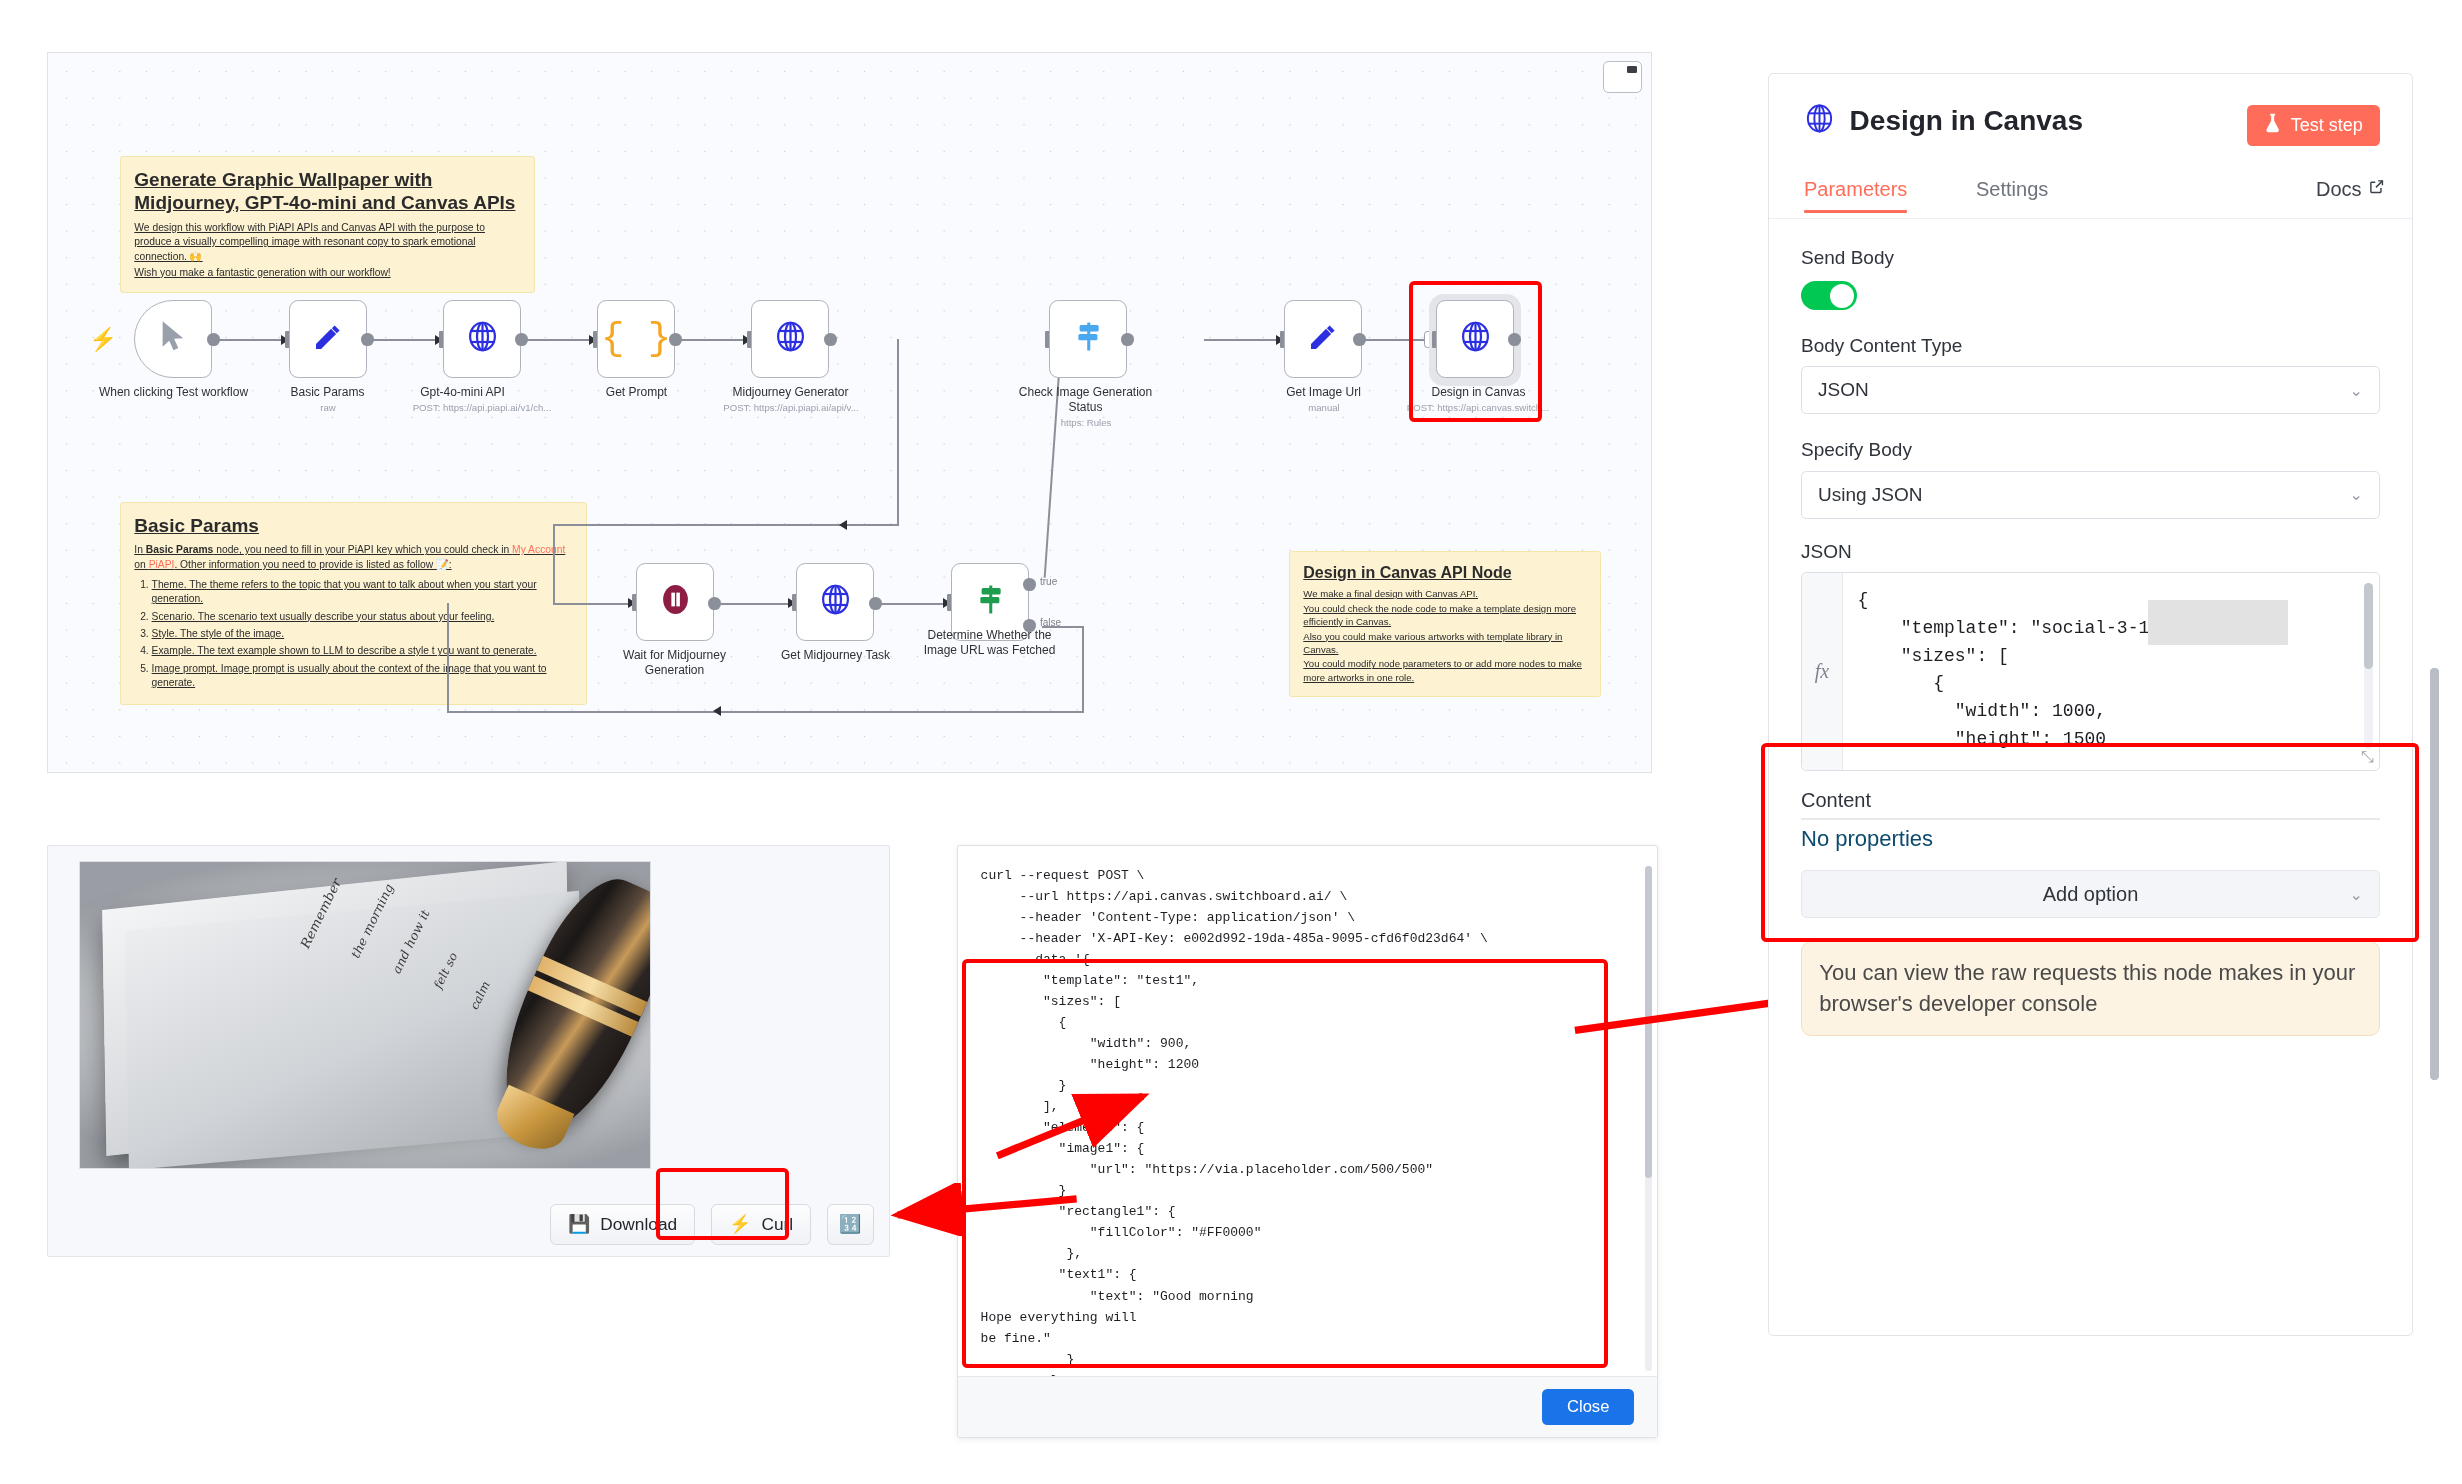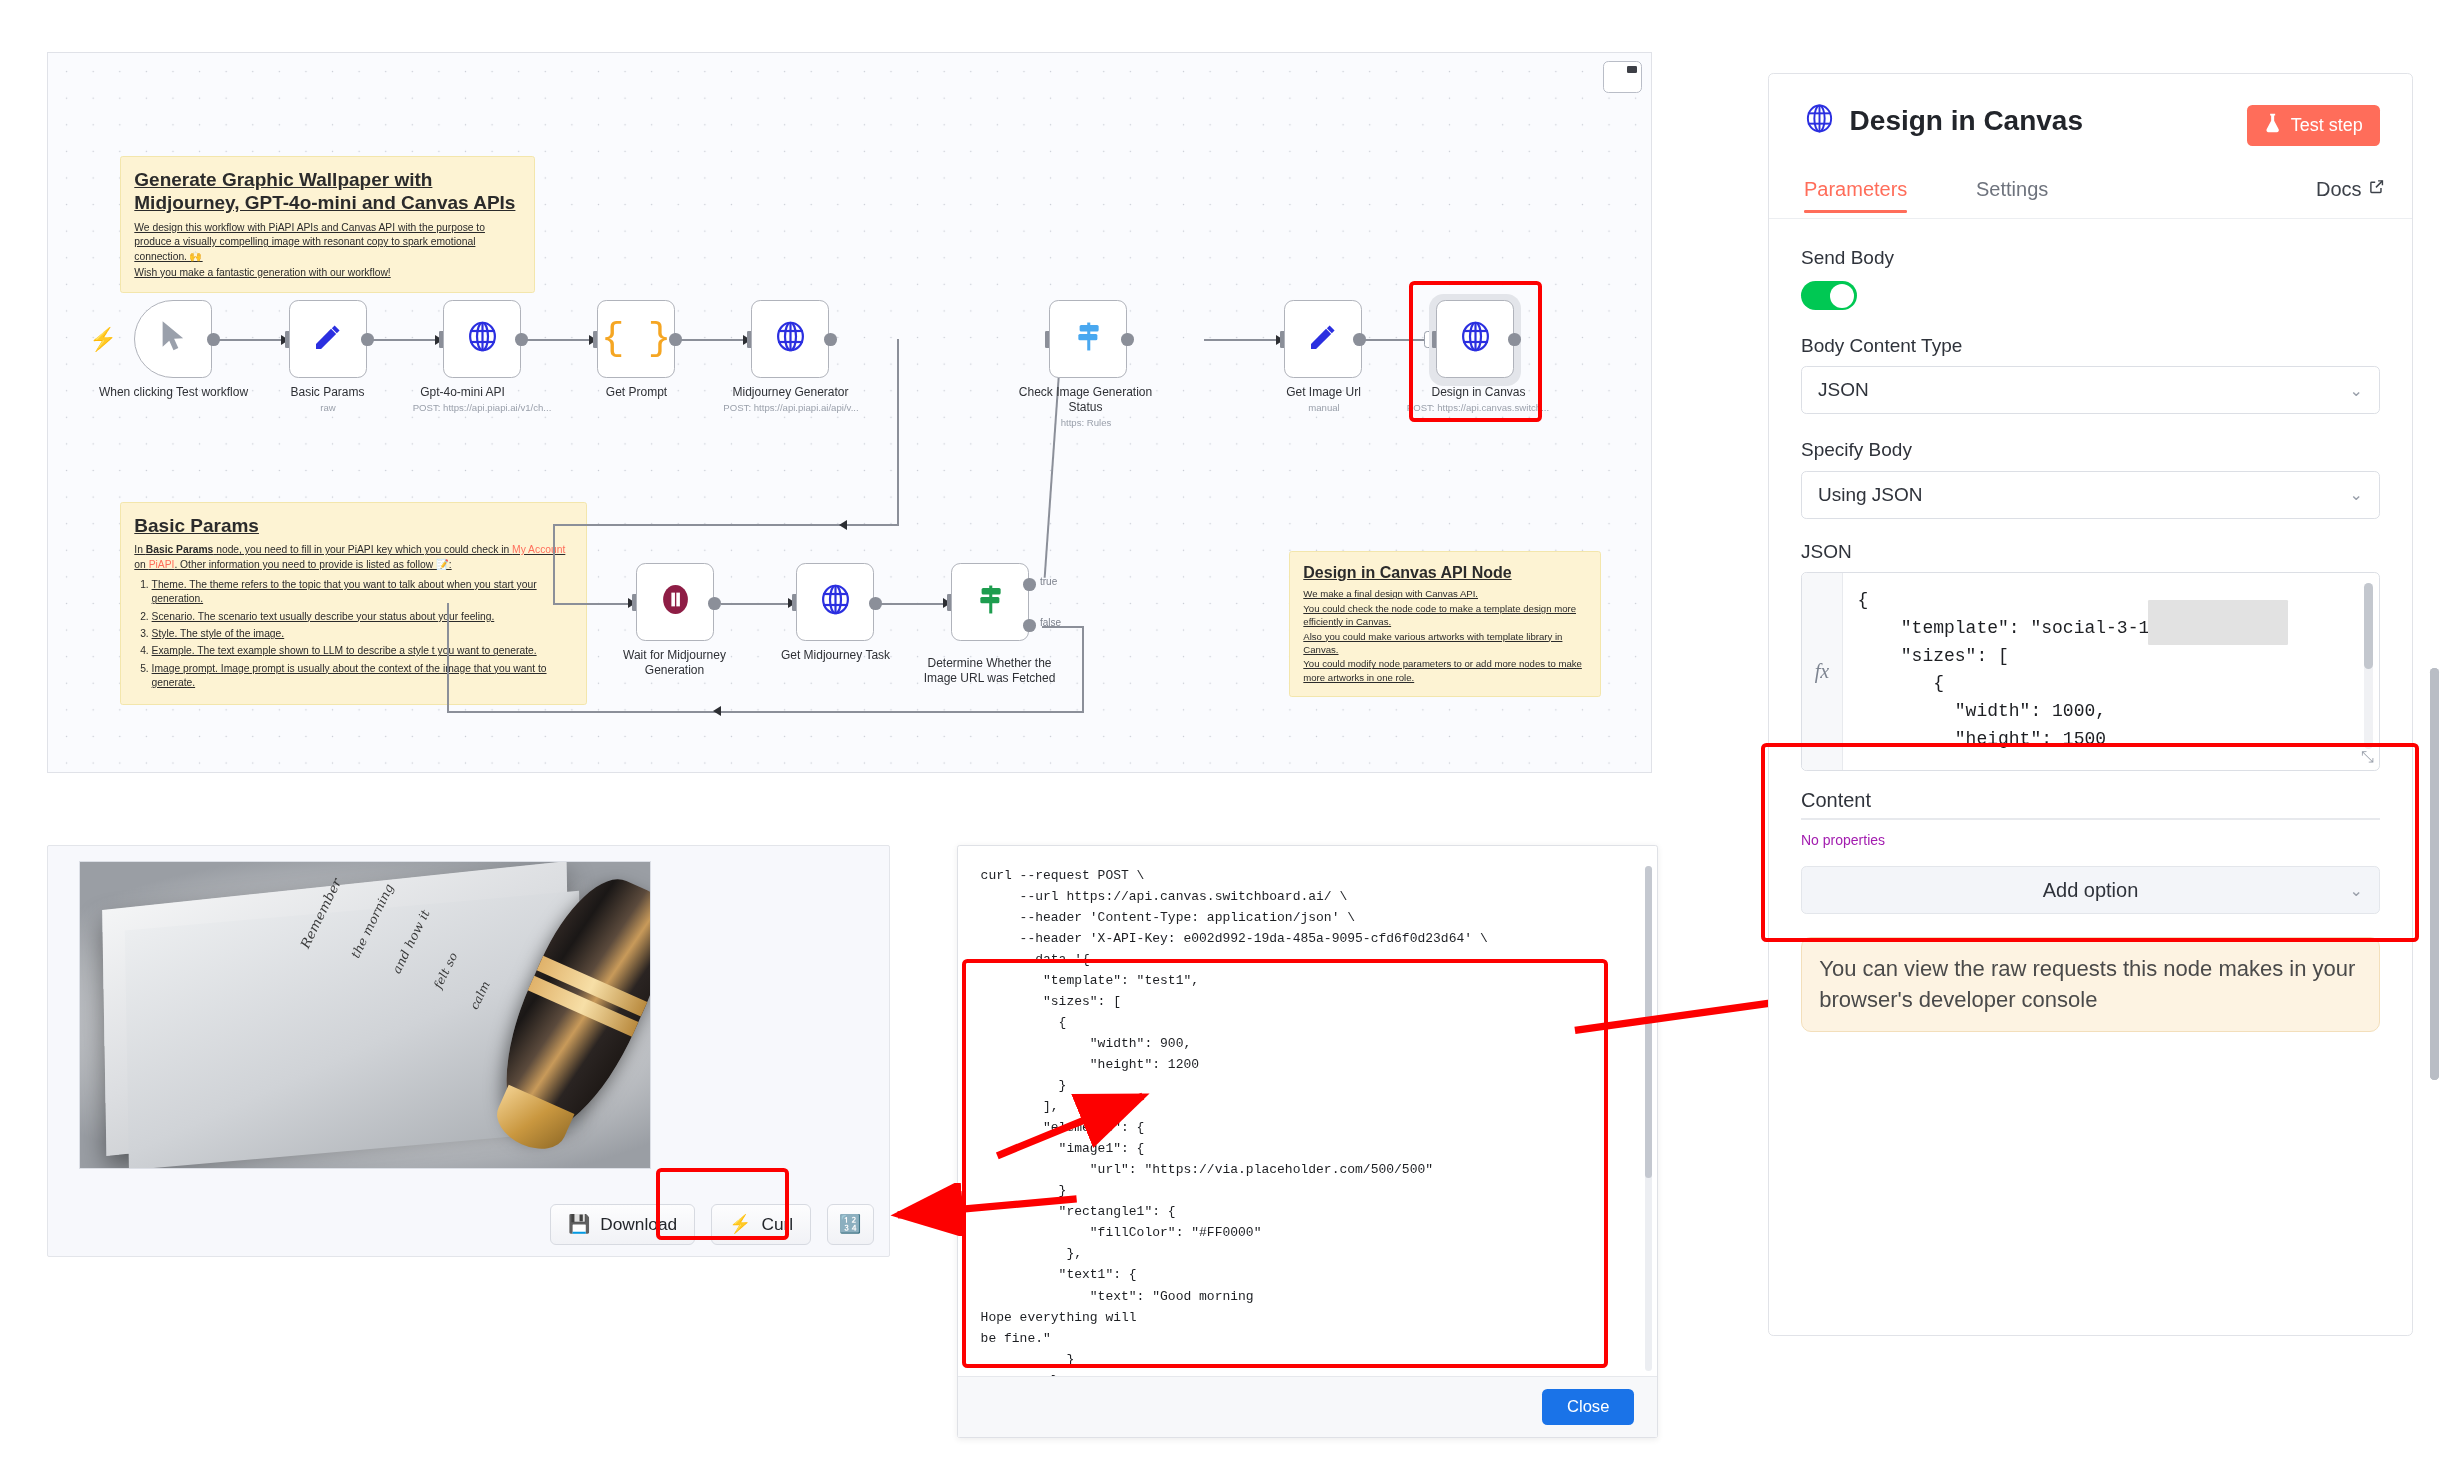--- a/index.html
+++ b/index.html
@@ -277,21 +277,21 @@
   #json-sb{
     position:absolute; right:6px; top:9.3px; width:8.6px; height:166px;
     background:#f0f1f4; border-radius:4.7px;
   }
   #json-sb:after{content:"";position:absolute;left:0;top:0;width:8.6px;height:86px;background:#c3c7ce;border-radius:4.7px;}
   #json-resize{
     position:absolute; right:5.3px; bottom:5.3px; font-size:16px; color:#9aa0ab; line-height:1;
   }
   #opt-title{ margin-top:17.3px; font-size:20px; color:#2f333b; }
   #opt-rule{ margin-top:6.6px; height:1.3px; background:#e7e9ed; }
-  #no-props{ margin-top:12px; font-size:14px; color:#a21caf; }
+  #no-props{ margin-top:6px; font-size:22px; color:#0c4a6e; }
   .add-option{
     margin-top:18.6px; width:100%; height:48px;
     background:#f3f5f9; border:0.7px solid #e3e6eb; border-radius:5.3px;
     display:flex; align-items:center; justify-content:center; position:relative;
     font-size:20px; color:#2f333b; cursor:pointer;
   }
   .add-option .chev{ position:absolute; right:16px; }
   #notice{
     margin-top:22.6px; width:100%;
     background:#fdf3e2; border:0.7px solid #f3dfbb; border-radius:10px;
@@ -518,21 +518,21 @@
         <rect x="5" y="4" width="15" height="5" rx="1.2" fill="#1e9d4f"></rect>
         <rect x="4" y="11" width="15" height="5" rx="1.2" fill="#1e9d4f"></rect>
         <rect x="11" y="2" width="2.4" height="22" fill="#1e9d4f"></rect>
       </svg>
     </span>
   </div>
   <div class="dot-out" style="left:975px; top:525px;"></div>
   <div class="dot-out" style="left:975px; top:566px;"></div>
   <div class="branch-lbl" style="left:992px; top:523px;">true</div>
   <div class="branch-lbl" style="left:992px; top:564px;">false</div>
-  <div class="node-label" style="left:865px; top:603px;">Determine Whether the Image URL was Fetched</div>
+  <div class="node-label" style="left:865px; top:575px;">Determine Whether the Image URL was Fetched</div>
 </div>
 
 <div id="img-panel">
   <div id="photo">
     <div class="paper"></div>
     <div class="paper2">
       <div class="script" style="left:38%; top:12%; font-size:13.3px; transform:rotate(-62deg);">Remember</div>
       <div class="script" style="left:49%; top:18%; font-size:12.6px; transform:rotate(-62deg);">the morning</div>
       <div class="script" style="left:58%; top:26%; font-size:12.6px; transform:rotate(-62deg);">and how it</div>
       <div class="script" style="left:67%; top:34%; font-size:12px; transform:rotate(-62deg);">felt so</div>

